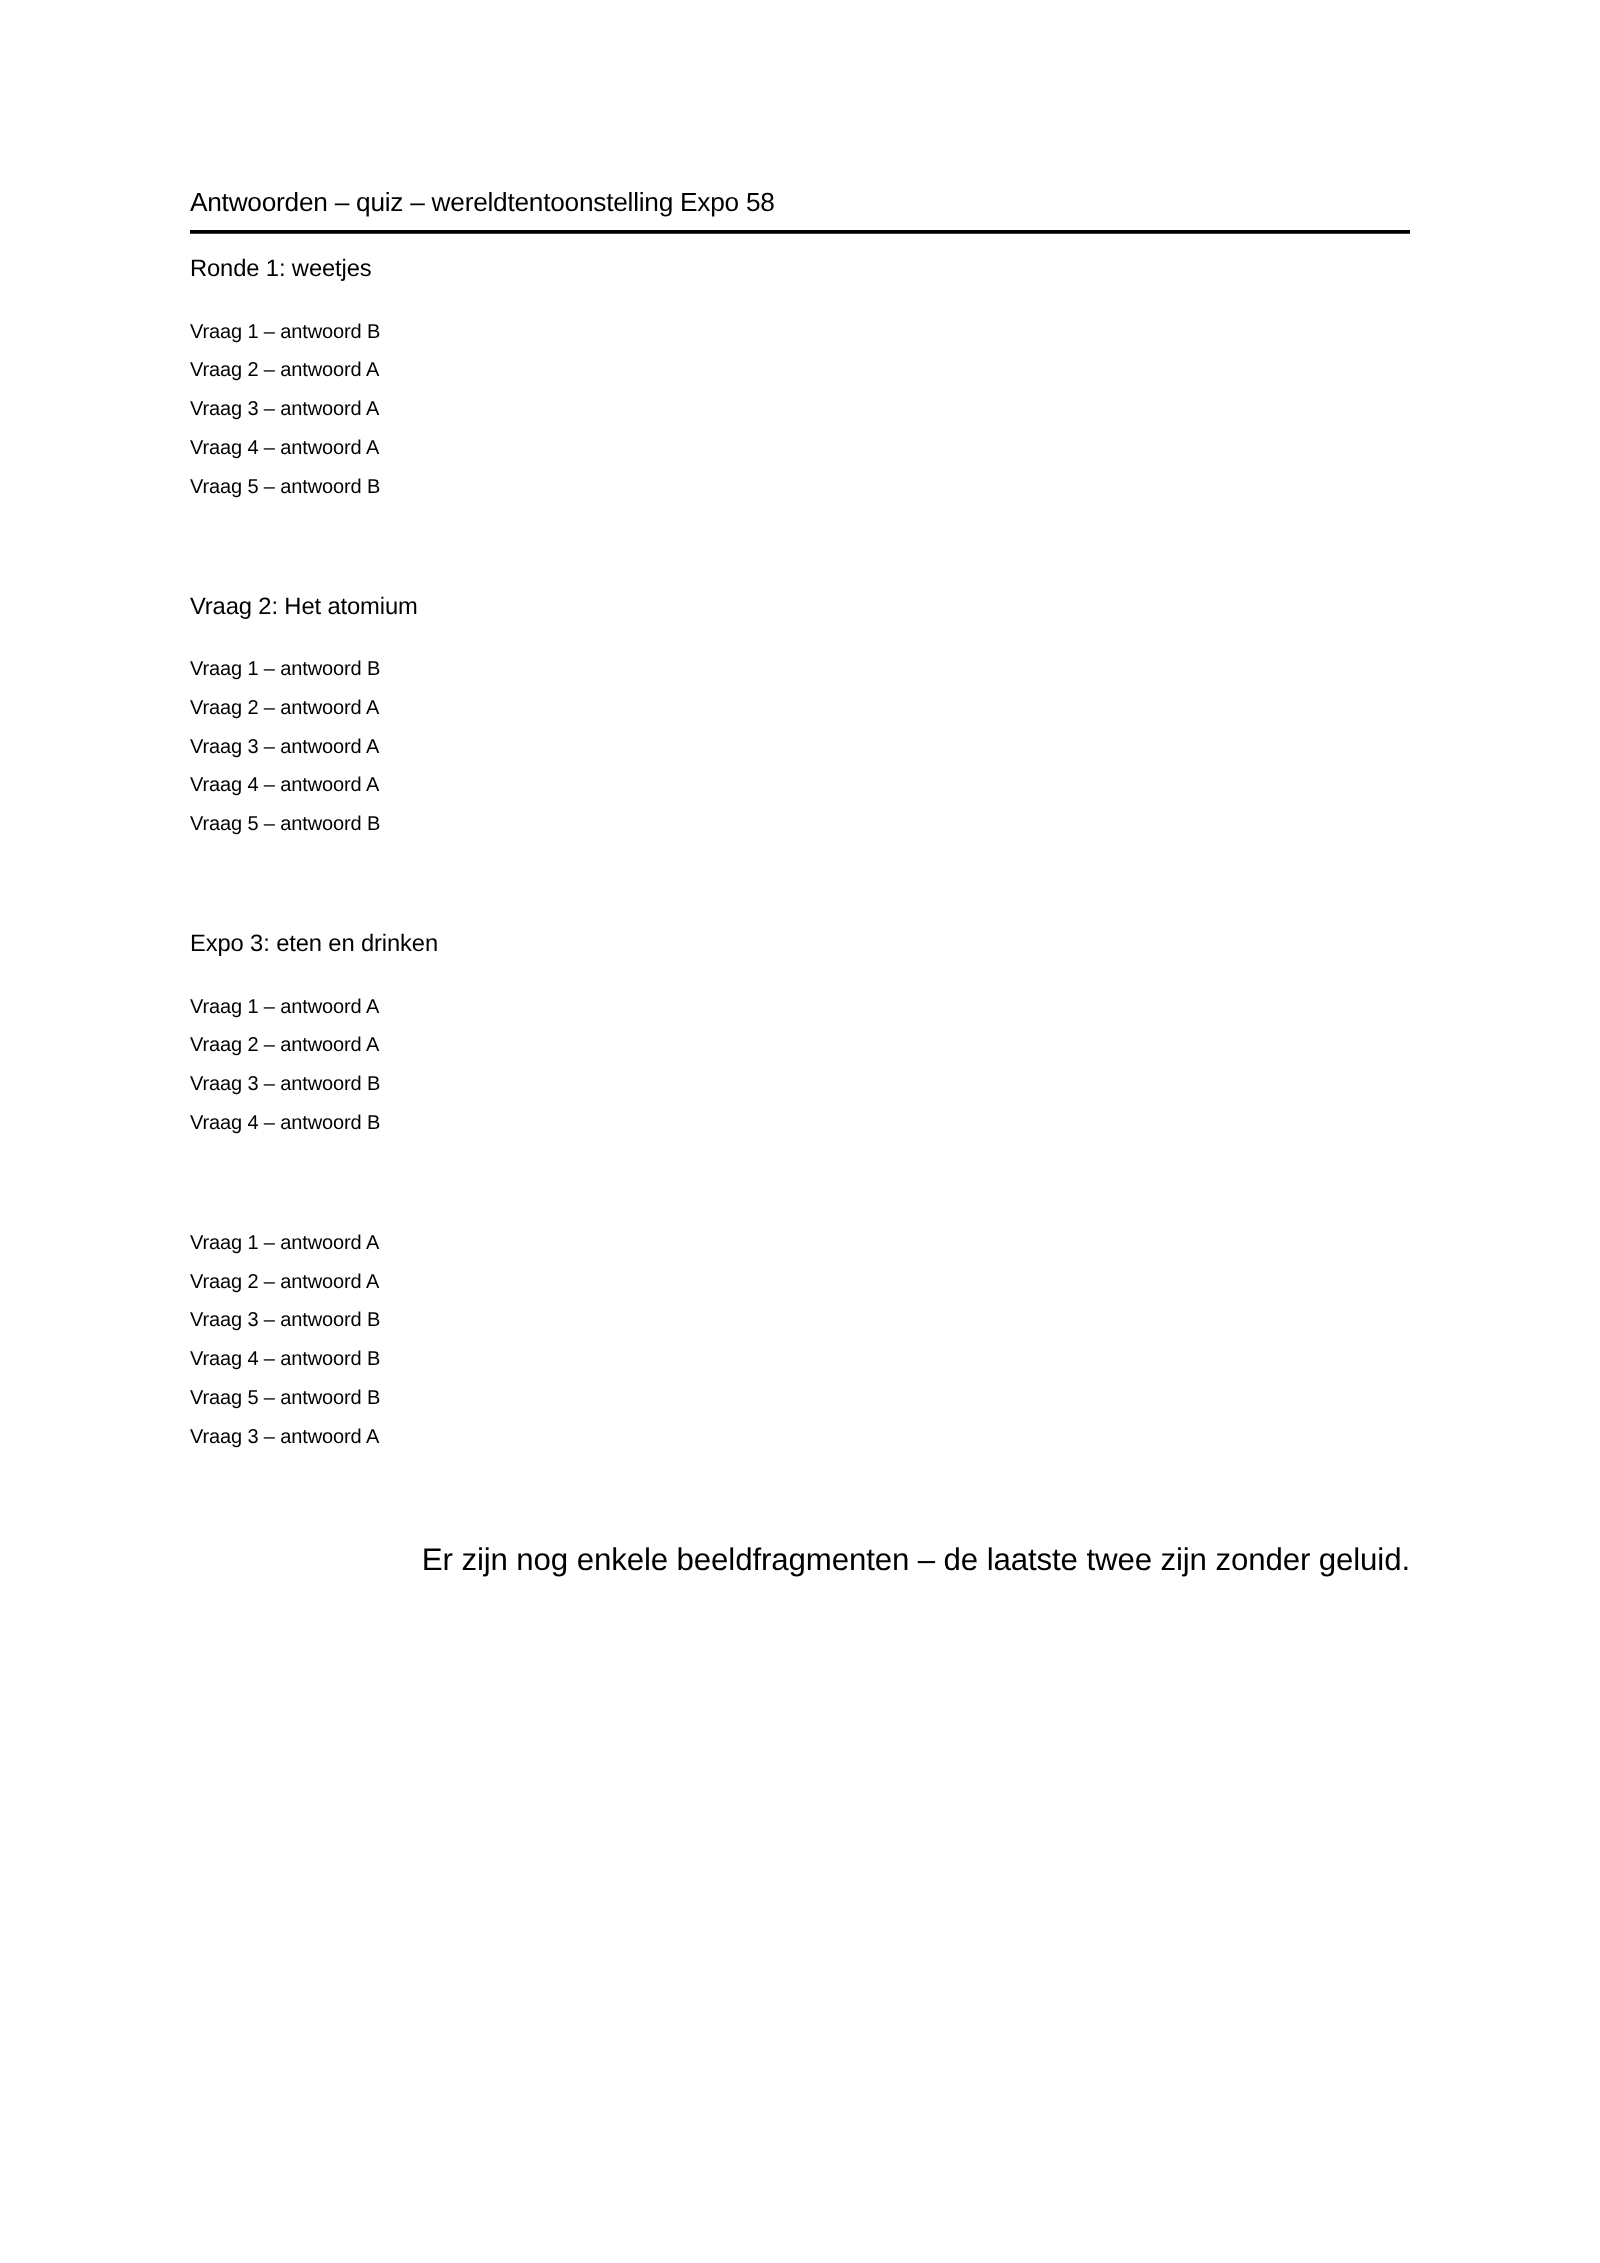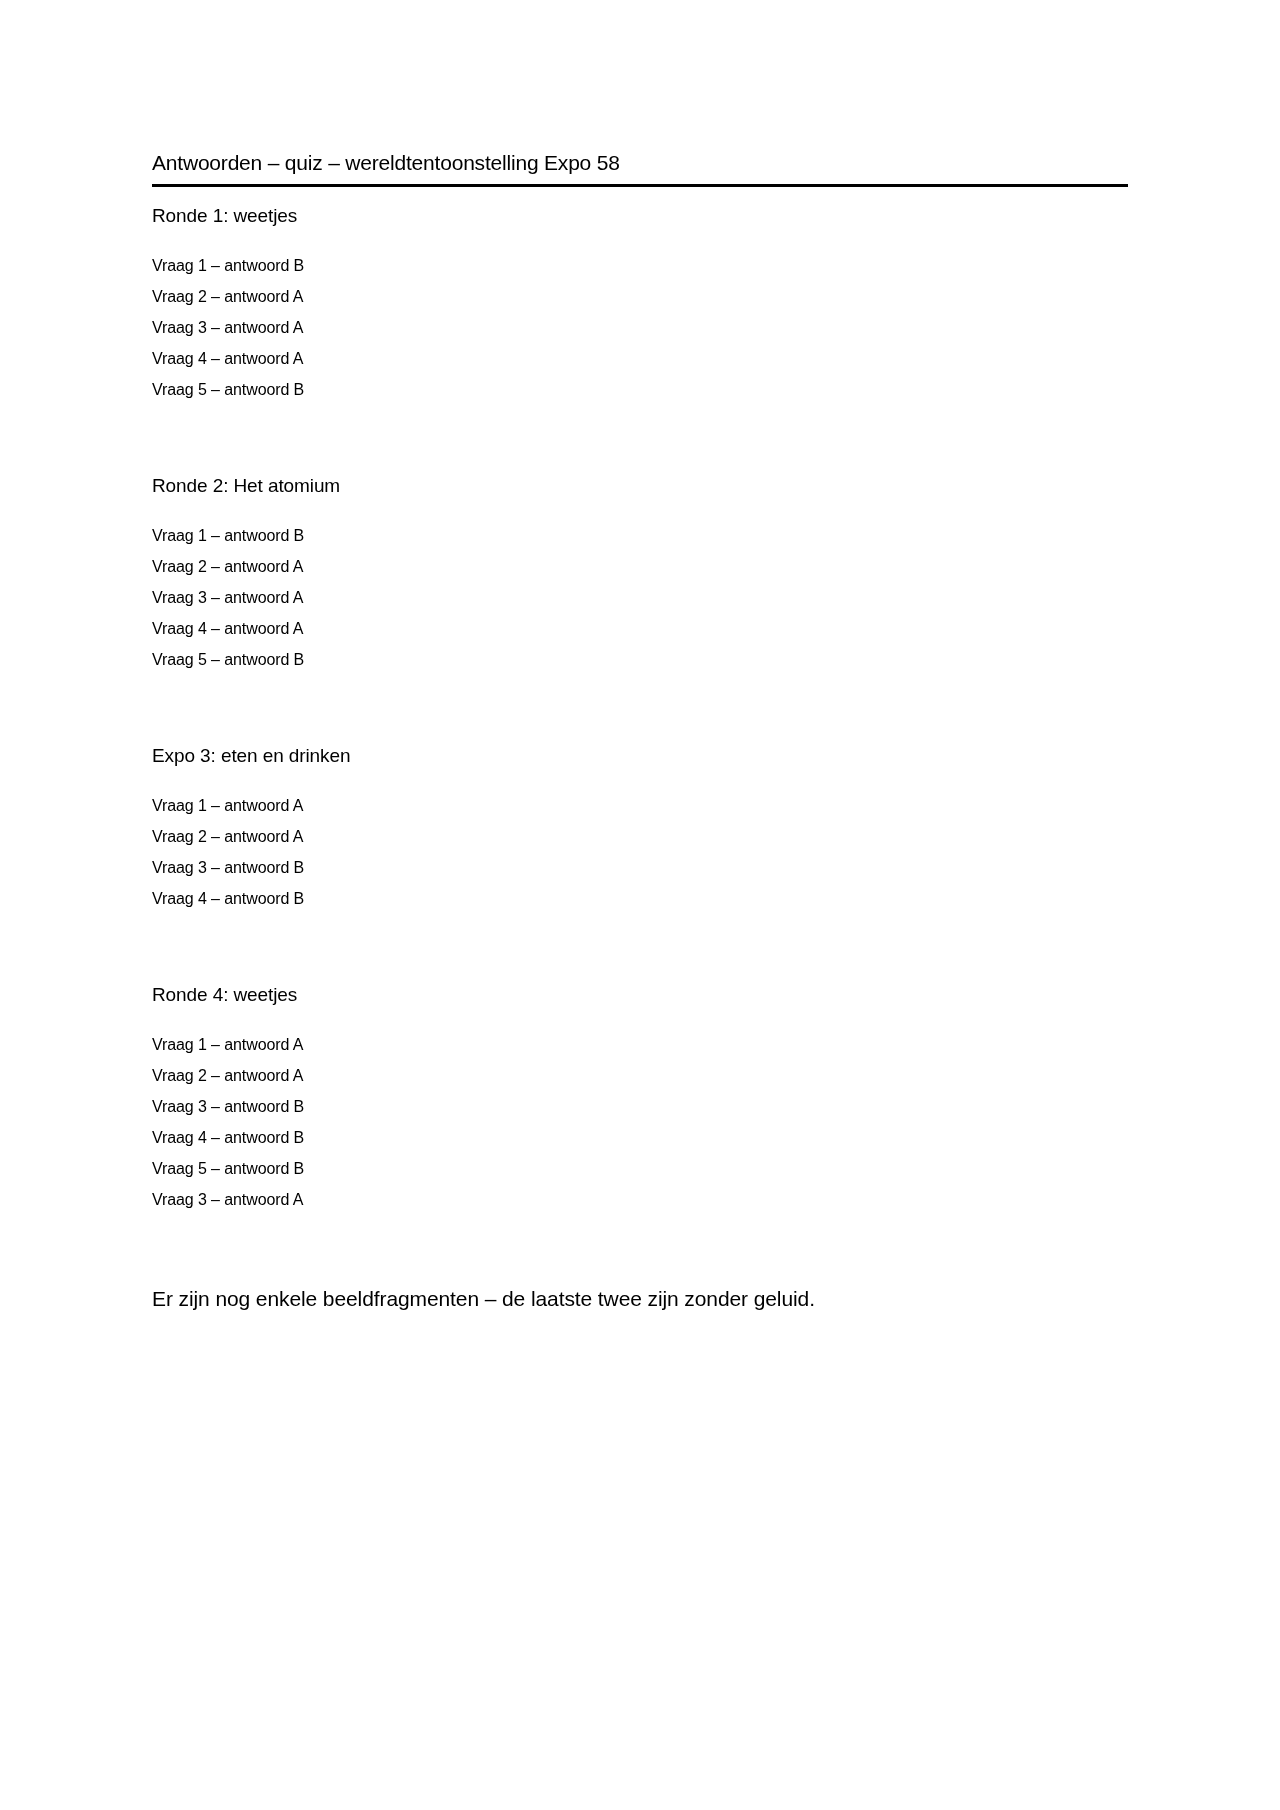--- a/index.html
+++ b/index.html
@@ -41,23 +41,24 @@
   }
   .answers {
     margin: 19px 0 0 0;
     font-size: 16px;
     line-height: 31px;
     letter-spacing: -0.1px;
   }
   .answer-line { height: 31px; white-space: pre; }
   .closing-note {
     margin: 68px 0 0 0;
-    font-size: 21px;
+    font-size: 25px;
     line-height: 31px;
     letter-spacing: -0.1px;
+    text-align: right;
   }
 </style>
 </head>
 <body>
 
 <div class="page">
 
   <h1 class="doc-title">Antwoorden – quiz – wereldtentoonstelling Expo 58</h1>
 
   <section class="round first">
@@ -65,42 +66,41 @@
     <div class="answers">
       <div class="answer-line">Vraag 1 – antwoord B</div>
       <div class="answer-line">Vraag 2 – antwoord A</div>
       <div class="answer-line">Vraag 3 – antwoord A</div>
       <div class="answer-line">Vraag 4 – antwoord A</div>
       <div class="answer-line">Vraag 5 – antwoord B</div>
     </div>
   </section>
 
   <section class="round">
-    <h2 class="round-heading">Ronde 2: Het atomium</h2>
+    <h2 class="round-heading">Vraag 2: Het atomium</h2>
     <div class="answers">
       <div class="answer-line">Vraag 1 – antwoord B</div>
       <div class="answer-line">Vraag 2 – antwoord A</div>
       <div class="answer-line">Vraag 3 – antwoord A</div>
       <div class="answer-line">Vraag 4 – antwoord A</div>
       <div class="answer-line">Vraag 5 – antwoord B</div>
     </div>
   </section>
 
   <section class="round">
     <h2 class="round-heading">Expo 3: eten en drinken</h2>
     <div class="answers">
       <div class="answer-line">Vraag 1 – antwoord A</div>
       <div class="answer-line">Vraag 2 – antwoord A</div>
       <div class="answer-line">Vraag 3 – antwoord B</div>
       <div class="answer-line">Vraag 4 – antwoord B</div>
     </div>
   </section>
 
   <section class="round">
-    <h2 class="round-heading">Ronde 4: weetjes</h2>
     <div class="answers">
       <div class="answer-line">Vraag 1 – antwoord A</div>
       <div class="answer-line">Vraag 2 – antwoord A</div>
       <div class="answer-line">Vraag 3 – antwoord B</div>
       <div class="answer-line">Vraag 4 – antwoord B</div>
       <div class="answer-line">Vraag 5 – antwoord B</div>
       <div class="answer-line">Vraag 3 – antwoord A</div>
     </div>
   </section>
 

